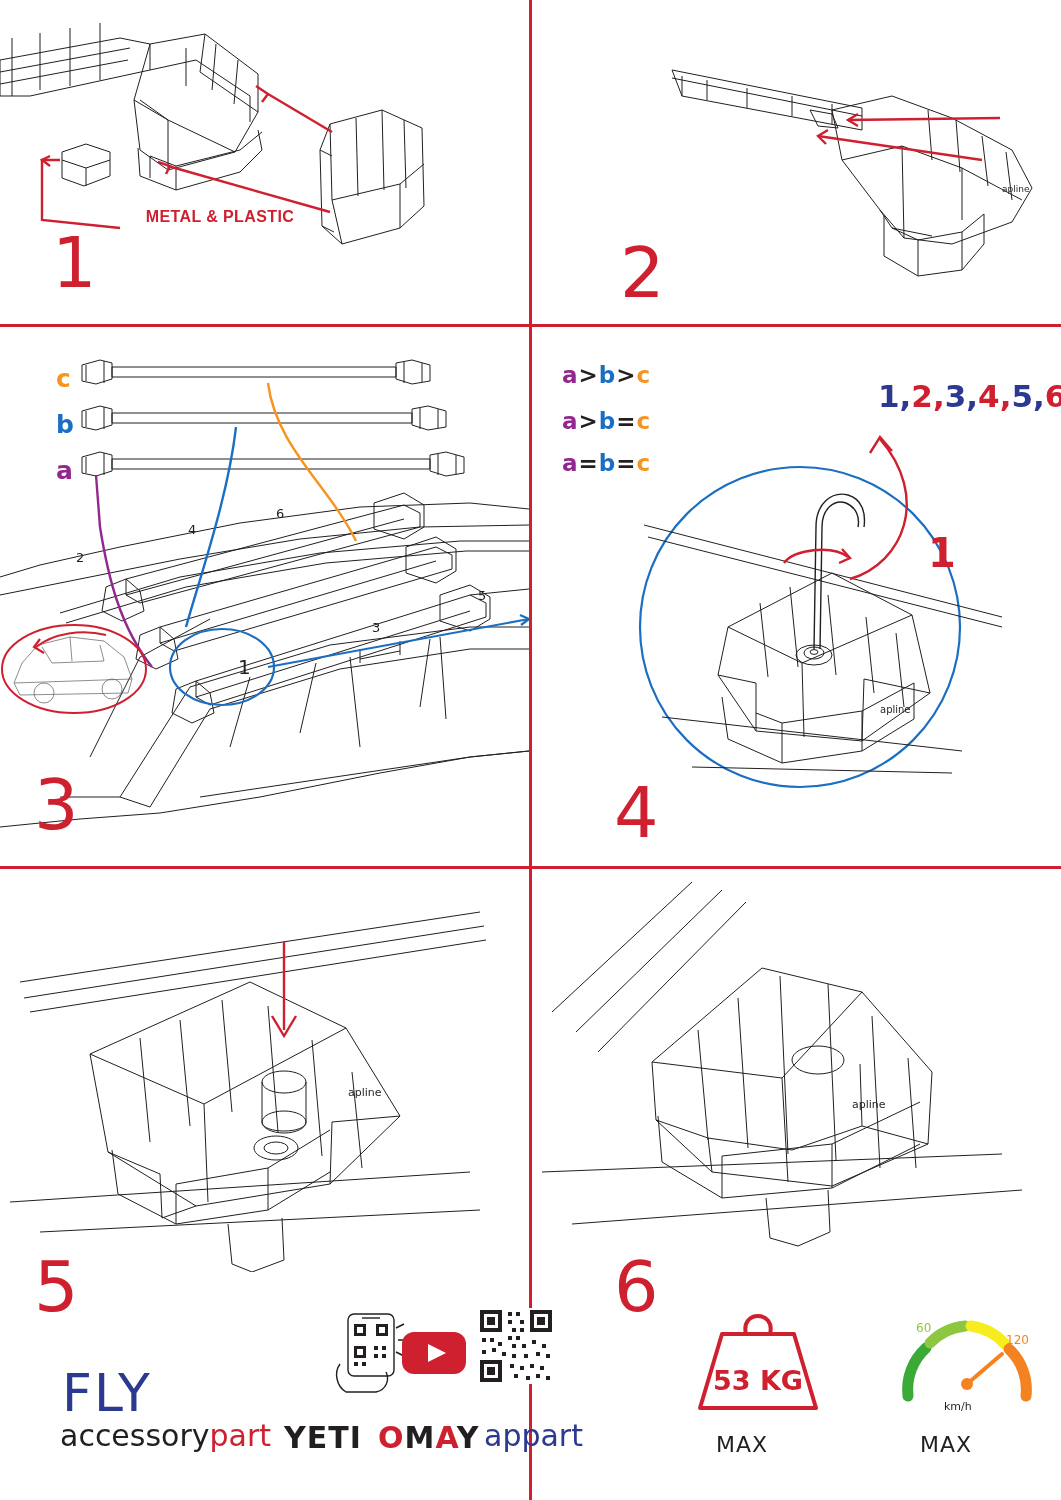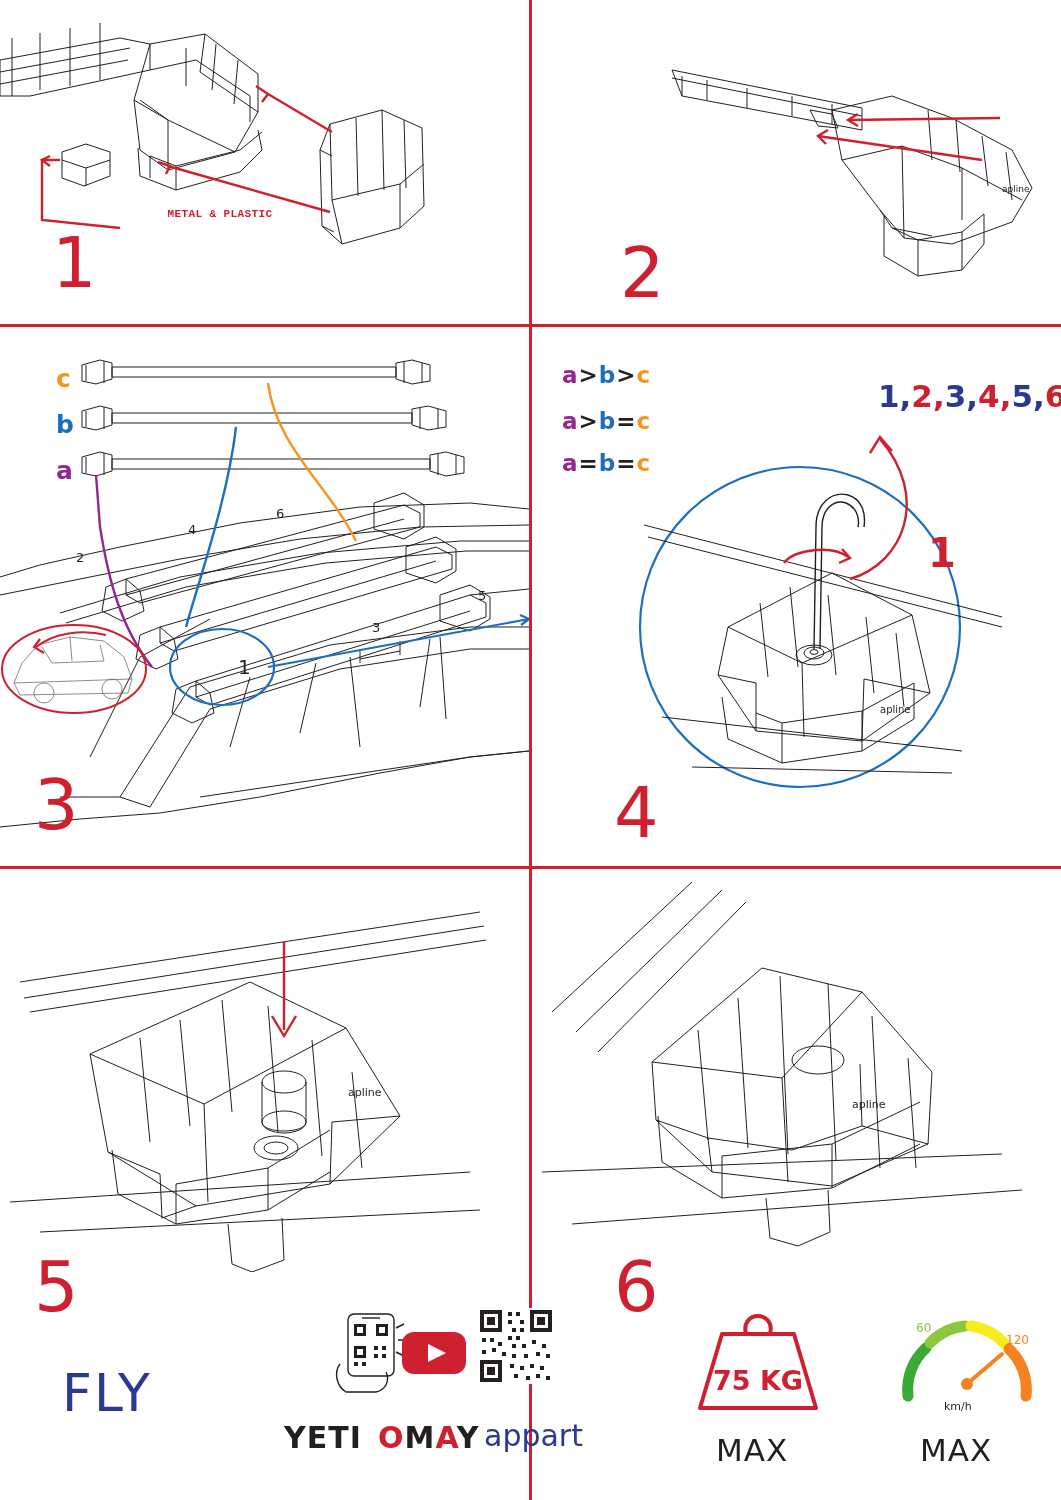--- a/index.html
+++ b/index.html
@@ -8,21 +8,21 @@
 
   
   .hrule{position:absolute;left:0;width:1061px;height:3px;background:#cf2030;}
   .vrule{position:absolute;width:3px;background:#cf2030;}
 
   
   .stepnum{position:absolute;color:#cf2030;font-size:70px;line-height:70px;font-weight:400;font-family:"DejaVu Sans",sans-serif;}
 
   
   #metal-plastic{position:absolute;left:120px;top:208px;width:200px;text-align:center;}
-  #metal-plastic .hdr{color:#cf2030;font-weight:bold;font-size:11px;letter-spacing:.4px;font-family:Liberation Mono, monospace;}
+  #metal-plastic .hdr{color:#cf2030;font-weight:bold;font-size:16px;letter-spacing:.4px;font-family:Liberation Sans, sans-serif;}
   #metal-plastic .lst{color:#2b3990;font-size:10px;line-height:11.5px;font-weight:bold;font-family:"DejaVu Sans",sans-serif;}
 
   
   .barlabel{position:absolute;font-size:25px;font-weight:bold;font-family:"DejaVu Sans",sans-serif;}
 
   
   .eq{position:absolute;font-size:23px;font-weight:bold;font-family:"DejaVu Sans",sans-serif;letter-spacing:1px;}
 
   
   .callout{position:absolute;font-size:13px;color:#231f20;font-family:"DejaVu Sans",sans-serif;}
@@ -34,21 +34,21 @@
   #fly{position:absolute;left:62px;top:1348px;font-size:52px;letter-spacing:2px;color:#2b3990;font-family:"DejaVu Sans",sans-serif;margin-top:15px;}
   .brand{position:absolute;font-size:30px;font-family:"DejaVu Sans",sans-serif;}
   #accessorypart{left:60px;top:1418px;}
   #accessorypart .a{color:#231f20;}
   #accessorypart .b{color:#cf2030;}
   #omad{left:284px;top:1420px;color:#231f20;font-weight:bold;letter-spacing:1px;}
   #omay{left:378px;top:1420px;font-weight:bold;letter-spacing:1px;}
   #apline{left:484px;top:1418px;color:#2b3990;}
 
   
-  #maxweight-label,#maxspeed-label{position:absolute;font-size:31px;color:#231f20;font-family:"DejaVu Sans",sans-serif;letter-spacing:1px;}
+  #maxweight-label,#maxspeed-label{position:absolute;font-size:22px;color:#231f20;font-family:"DejaVu Sans",sans-serif;letter-spacing:1px;}
   #maxweight-label{left:716px;top:1432px;}
   #maxspeed-label{left:920px;top:1432px;}
   #kgtext{position:absolute;left:703px;top:1365px;width:110px;text-align:center;color:#cf2030;font-size:27px;font-weight:bold;font-family:"DejaVu Sans",sans-serif;}
 
   svg{display:block;}
   .ln{fill:none;stroke:#231f20;stroke-width:1;}
   .ln2{fill:none;stroke:#231f20;stroke-width:1.4;}
   .lnthin{fill:none;stroke:#5b5b5b;stroke-width:.7;}
   .arrowred{fill:none;stroke:#cf2030;stroke-width:2.4;}
   .arrowblue{fill:none;stroke:#1b6ec2;stroke-width:2.2;}
@@ -427,33 +427,36 @@
         <rect x="42" y="58" width="4" height="4"></rect>
         <rect x="52" y="56" width="4" height="4"></rect>
         <rect x="62" y="58" width="4" height="4"></rect>
       <rect x="36" y="66" width="4" height="4"></rect>
         <rect x="48" y="68" width="4" height="4"></rect>
         <rect x="58" y="66" width="4" height="4"></rect>
         <rect x="68" y="68" width="4" height="4"></rect>
     </g>
   </svg>
 
+  <div class="brand" id="accessorypart">
+    <span class="a">accessory</span><span class="b">part</span>
+  </div>
   <div class="brand" id="omad">YETI</div>
   <div class="brand" id="omay">
     <span style="color:#cf2030;">O</span><span style="color:#231f20;">M</span><span style="color:#cf2030;">A</span><span style="color:#231f20;">Y</span>
   </div>
   <div class="brand" id="apline">
     <span>ap</span><span>part</span>
   </div>
 
   <svg width="140" height="120" style="position:absolute;left:688px;top:1296px;">
     <path d="M34 38 L106 38 L128 112 L12 112 Z" fill="none" stroke="#cf2030" stroke-width="4" stroke-linejoin="round"></path>
     <path d="M58 38 C 52 14 88 14 82 38" fill="none" stroke="#cf2030" stroke-width="4"></path>
   </svg>
-  <div id="kgtext">75 KG</div>
+  <div id="kgtext">53 KG</div>
   <div id="maxweight-label">MAX</div>
 
   <svg width="150" height="130" style="position:absolute;left:890px;top:1292px;">
     <path d="M18 104 A 56 56 0 0 1 36 56" fill="none" stroke="#3aa935" stroke-width="11" stroke-linecap="round"></path>
     <path d="M40 51 A 56 56 0 0 1 75 34" fill="none" stroke="#8dc63f" stroke-width="11" stroke-linecap="round"></path>
     <path d="M81 34 A 56 56 0 0 1 115 52" fill="none" stroke="#f7ec1e" stroke-width="11" stroke-linecap="round"></path>
     <path d="M119 57 A 56 56 0 0 1 136 104" fill="none" stroke="#f58220" stroke-width="11" stroke-linecap="round"></path>
     <line x1="77" y1="92" x2="112" y2="62" stroke="#f58220" stroke-width="4" stroke-linecap="round"></line>
     <circle cx="77" cy="92" r="6" fill="#f58220"></circle>
     <text x="26" y="40" font-family="DejaVu Sans" font-size="12" fill="#8dc63f">60</text>

